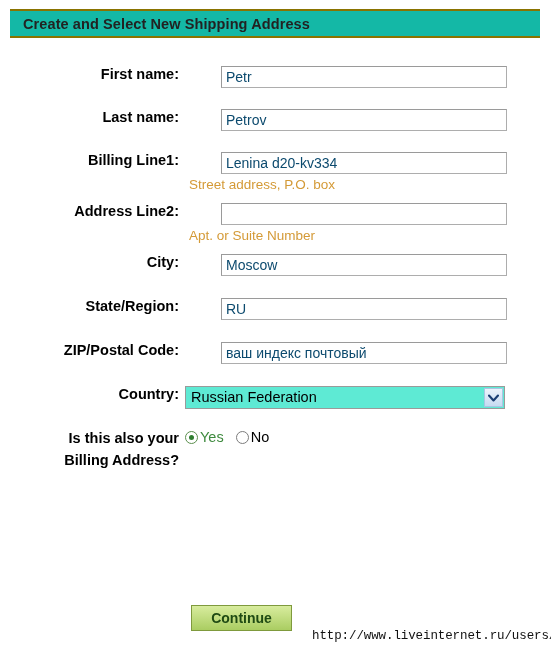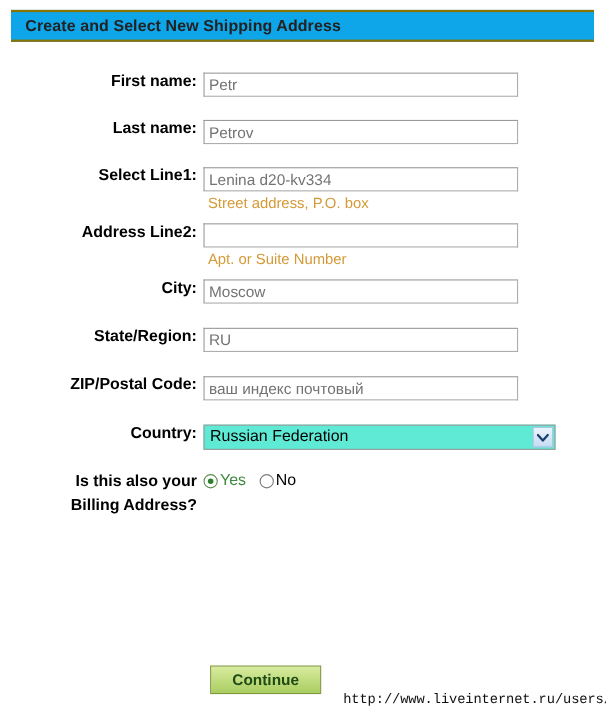--- a/index.html
+++ b/index.html
@@ -15,21 +15,21 @@
     overflow: hidden;
   }
 
   
   .header-bar {
     position: absolute;
     left: 10px;
     top: 9px;
     width: 530px;
     height: 29px;
-    background: #0ea5e9;
+    background: #14b8a6;
     border-top: 2px solid #8a7300;
     border-bottom: 2px solid #8a7300;
     box-sizing: border-box;
     display: flex;
     align-items: center;
   }
   .header-title {
     font-size: 14.5px;
     font-weight: bold;
     color: #222222;
@@ -69,24 +69,25 @@
   .txtinput {
     width: 286px;
     height: 22px;
     box-sizing: border-box;
     border: 1px solid #adadad;
     border-top-color: #9a9a9a;
     border-left-color: #9a9a9a;
     background: #ffffff;
     font-family: "Liberation Sans", sans-serif;
     font-size: 14px;
-    color: #737373;
+    color: #0c4a6e;
     padding: 1px 0 1px 4px;
     outline: none;
     display: block;
+    margin-left: 36px;
   }
   .txtinput.focused {
     border: 2px solid #d8b35a;
     padding-left: 3px;
   }
 
   .hint {
     font-size: 13.5px;
     color: #D49A37;
     padding: 3px 0 0 4px;
@@ -231,21 +232,21 @@
   </div>
 
   <div class="form-row" style="margin-top:21px;">
     <div class="field-label">Last name:</div>
     <div class="field-col">
       <input class="txtinput" type="text" value="Petrov" style="">
     </div>
   </div>
 
   <div class="form-row" style="margin-top:21px;">
-    <div class="field-label">Select Line1:</div>
+    <div class="field-label">Billing Line1:</div>
     <div class="field-col">
       <input class="txtinput" type="text" value="Lenina d20-kv334" style="">
       <div class="hint">Street address, P.O. box</div>
     </div>
   </div>
 
   <div class="form-row" style="margin-top:11px;">
     <div class="field-label">Address Line2:</div>
     <div class="field-col">
       <input class="txtinput" type="text" value="" style="">

